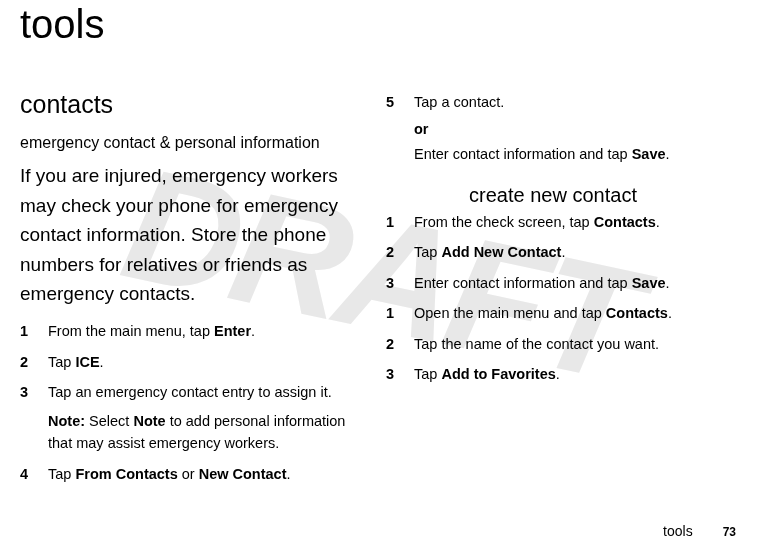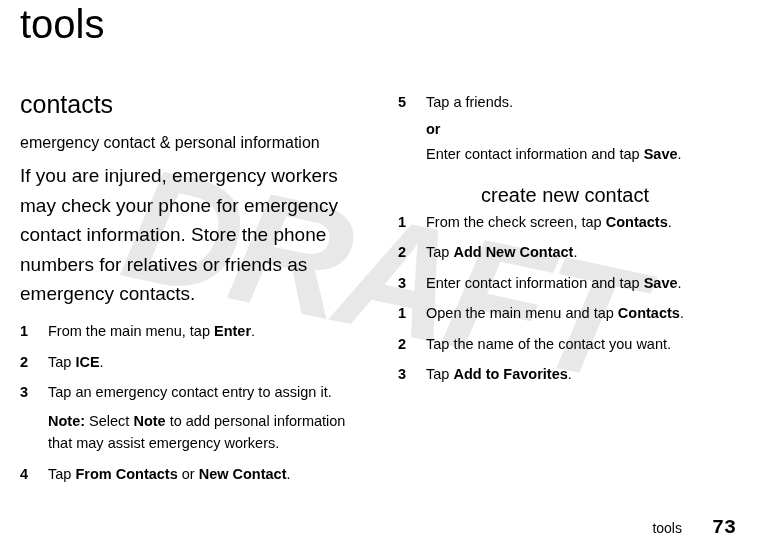--- a/index.html
+++ b/index.html
@@ -32,21 +32,21 @@
     padding: 0 20px 0 20px;
   }
   .title {
     font-size: 40px;
     font-weight: 400;
     margin-bottom: 44px;
     margin-top: 2px;
   }
   .cols {
     display: flex;
-    gap: 44px;
+    gap: 32px;
   }
   .col {
     width: 334px;
   }
   .h2 {
     font-size: 25px;
     font-weight: 400;
     margin-bottom: 16px;
     line-height: 1.05;
   }
@@ -92,21 +92,21 @@
   .footer {
     position: absolute;
     bottom: 8px;
     right: 22px;
     font-size: 14px;
     display: flex;
     align-items: baseline;
     gap: 30px;
   }
   .footer .label { font-weight: 400; }
-  .footer .pg { font-weight: 700; font-size: 20px; font-family: Liberation Mono, monospace; }
+  .footer .pg { font-weight: 700; font-size: 12px; }
 </style>
 </head>
 <body>
 
 <div class="watermark">DRAFT</div>
 
 <div class="page">
   <div class="title">tools</div>
 
   <div class="cols">
@@ -145,21 +145,21 @@
         <div class="step-body">
           <span>Tap </span><span class="bold">From Contacts</span><span> or </span><span class="bold">New Contact</span><span>.</span>
         </div>
       </div>
     </div>
 
     <div class="col">
 
       <div class="step">
         <div class="num">5</div>
-        <div class="step-body">Tap a friends.</div>
+        <div class="step-body">Tap a contact.</div>
       </div>
       <div class="or">or</div>
       <div class="indented">
         <span>Enter contact information and tap </span><span class="bold">Save</span><span>.</span>
       </div>
 
       <div class="h3b">create new contact</div>
 
       <div class="step">
         <div class="num">1</div>

